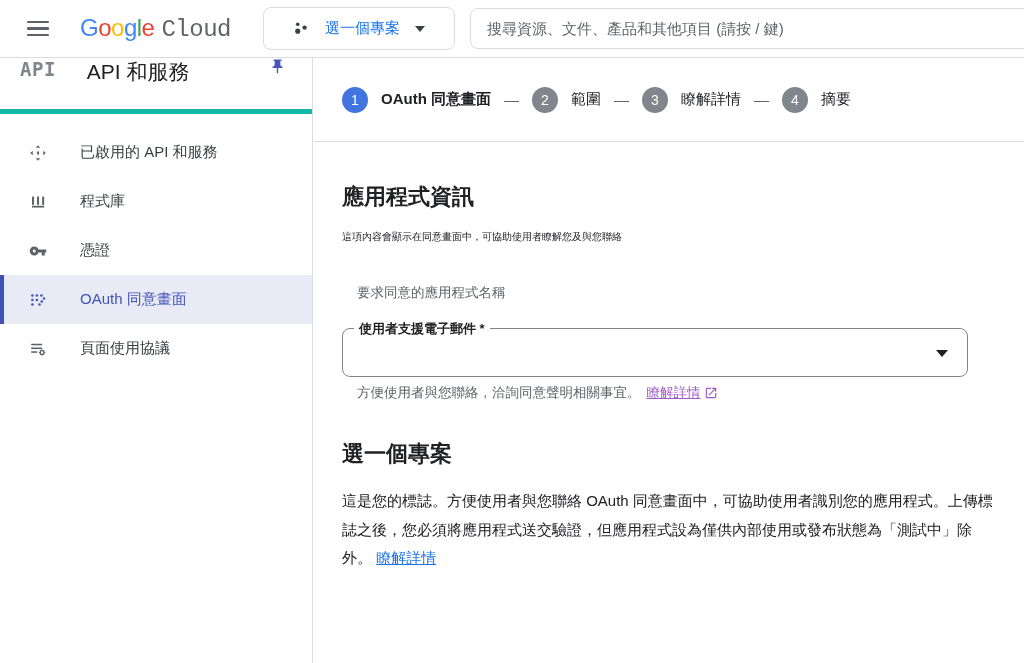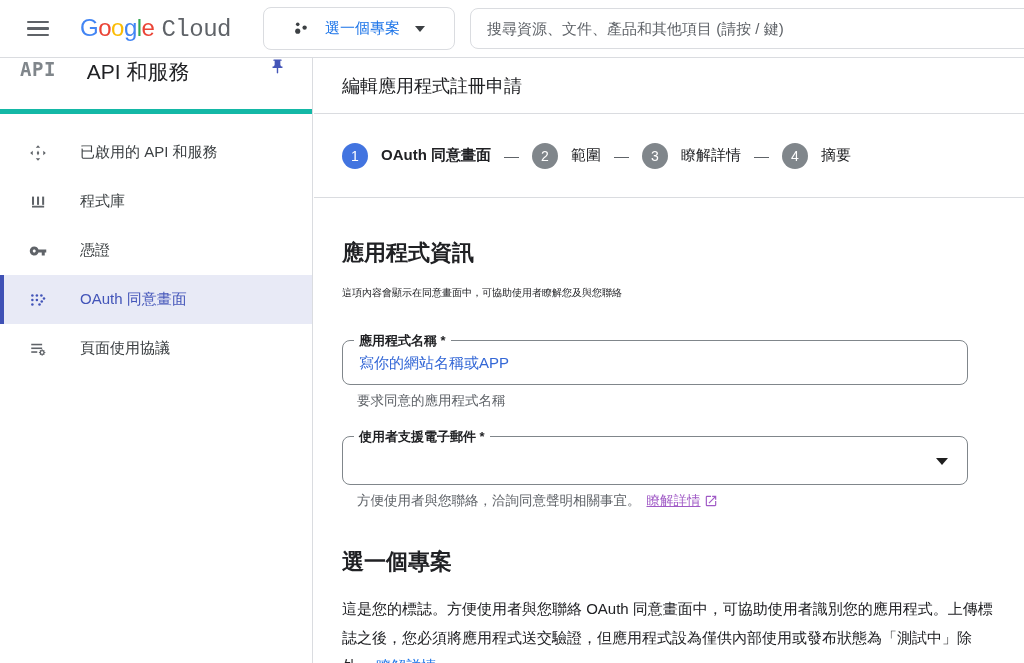--- a/index.html
+++ b/index.html
@@ -166,21 +166,20 @@
           <rect x="3" y="15" width="8" height="2.1"></rect>
         <circle cx="17.5" cy="16.6" r="2.5" fill="none" stroke="currentColor" stroke-width="1.7"></circle>
         <path d="M17.5 12.2v1.6M17.5 19.4v1.6M13.2 16.6h1.6M20.2 16.6h1.6M14.6 13.7l1.1 1.1M19.3 18.4l1.1 1.1M14.6 19.5l1.1-1.1M19.3 14.8l1.1-1.1" stroke="currentColor" stroke-width="1.4"></path>
       </svg>
       <span>頁面使用協議</span>
     </div>
   </div>
 </nav>
 
 <main class="main">
-  <div class="main-header">編輯應用程式註冊申請</div>
 
   <div class="stepper">
     <div class="step active">
       <span class="step-circle">1</span>
       <span class="step-label">OAuth 同意畫面</span>
     </div>
     <span class="step-sep">—</span>
     <div class="step">
       <span class="step-circle">2</span>
       <span class="step-label">範圍</span>
@@ -194,24 +193,20 @@
     <div class="step">
       <span class="step-circle">4</span>
       <span class="step-label">摘要</span>
     </div>
   </div>
 
   <div class="content">
     <h2 class="section-heading">應用程式資訊</h2>
     <p class="section-desc">這項內容會顯示在同意畫面中，可協助使用者瞭解您及與您聯絡</p>
 
-    <div class="field text-field">
-      <span class="field-label">應用程式名稱 *</span>
-      <input type="text" value="寫你的網站名稱或APP" style="">
-    </div>
     <div class="helper">
       <span>要求同意的應用程式名稱</span>
     </div>
 
     <div class="field combo-field">
       <span class="field-label">使用者支援電子郵件 *</span>
       <span class="combo-caret"></span>
     </div>
     <div class="helper">
       <span>方便使用者與您聯絡，洽詢同意聲明相關事宜。</span>

